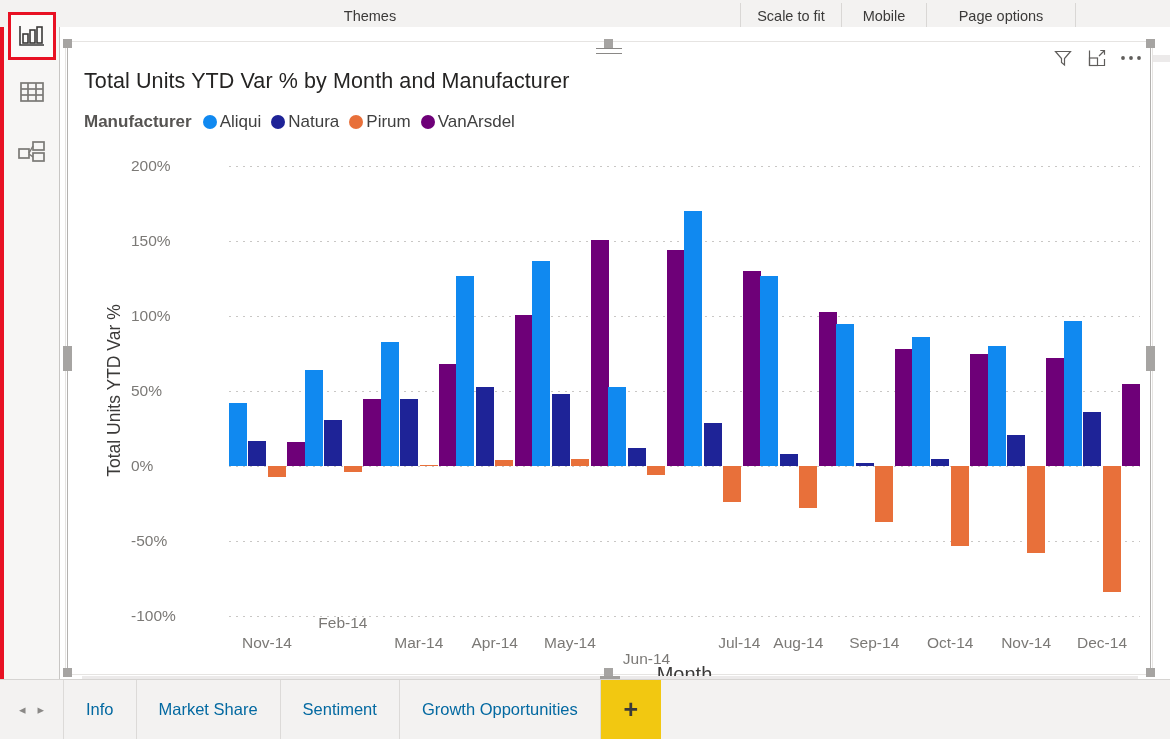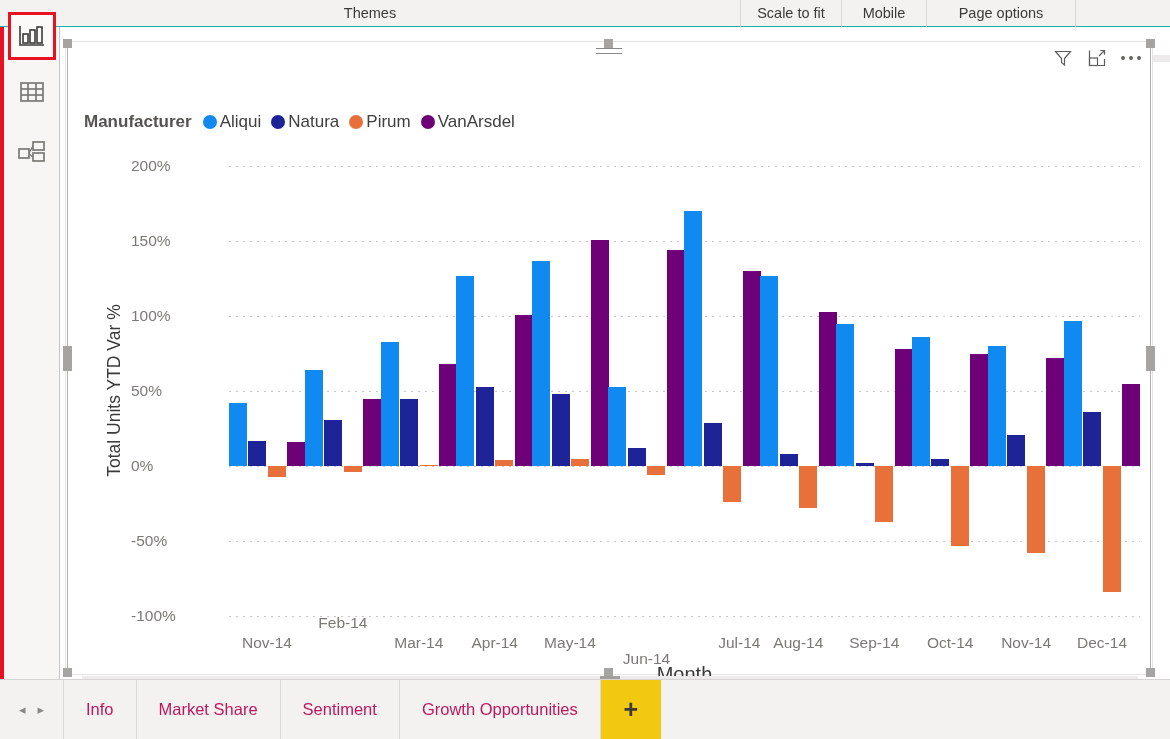--- a/index.html
+++ b/index.html
@@ -7,21 +7,21 @@
     width: 1170px; height: 739px;
     font-family: "Liberation Sans", sans-serif;
     background: #ffffff;
     overflow: hidden;
   }
   #app { position: relative; width: 1170px; height: 739px; background:#ffffff; }
 
   
   .ribbon {
     position: absolute; left: 0; top: 0; width: 1170px; height: 33px;
-    background: #f3f2f1; border-bottom: 7px solid #14b8a6;
+    background: #f3f2f1; border-bottom: 1px solid #14b8a6;
     display: flex; align-items: center;
   }
   .ribbon-group {
     height: 27px; display: flex; align-items: center; justify-content: center;
     font-size: 14.5px; color: #3b3a39; padding: 0 14px;
   }
   .ribbon-sep { width: 1px; height: 27px; background: #d9d7d5; }
   .rib-themes { width: 740px; }
   .rib-scale  { width: 100px; }
   .rib-mobile { width: 84px; }
@@ -130,21 +130,21 @@
     position: absolute; left: 0; bottom: 0; width: 1170px; height: 60px;
     background: #f3f2f1; border-top: 1px solid #d6d4d2; display: flex; align-items: stretch;
   }
   .tab-nav {
     width: 64px; display:flex; align-items:center; justify-content:center; gap: 12px;
     border-right: 1px solid #dcdad8;
   }
   .tab-arrow { font-size: 13px; color: #8a8886; }
   .tab {
     display: flex; align-items: center; justify-content: center;
-    padding: 0 22px; font-size: 16.5px; color: #be185d;
+    padding: 0 22px; font-size: 16.5px; color: #0369a1;
     border-right: 1px solid #dcdad8; position: relative; background: transparent;
   }
   .tab.active { background:#ffffff; font-weight: bold; color:#201f1e; }
   .tab.active::after {
     content:''; position:absolute; left:0; right:0; bottom:0; height:4px; background:#f2c811;
   }
   .tab-add {
     width: 60px; background: #f2c811; display:flex; align-items:center; justify-content:center;
     font-size: 25px; color: #3b3a39; font-weight: bold; line-height: 1;
   }
@@ -242,20 +242,21 @@
         </span>
         <span class="ic">
           <svg width="22" height="8" viewBox="0 0 22 8">
             <circle cx="3" cy="4" r="1.9" fill="#5f5d5b"></circle>
             <circle cx="11" cy="4" r="1.9" fill="#5f5d5b"></circle>
             <circle cx="19" cy="4" r="1.9" fill="#5f5d5b"></circle>
           </svg>
         </span>
       </div>
 
+      <div class="vis-title">Total Units YTD Var % by Month and Manufacturer</div>
 
       <div class="legend">
         <span class="legend-label">Manufacturer</span>
         <span class="legend-item">
           <span class="legend-dot" style="background: rgb(16, 137, 240);"></span>
           <span class="legend-text">Aliqui</span>
         </span>
         <span class="legend-item">
           <span class="legend-dot" style="background: rgb(30, 35, 151);"></span>
           <span class="legend-text">Natura</span>

